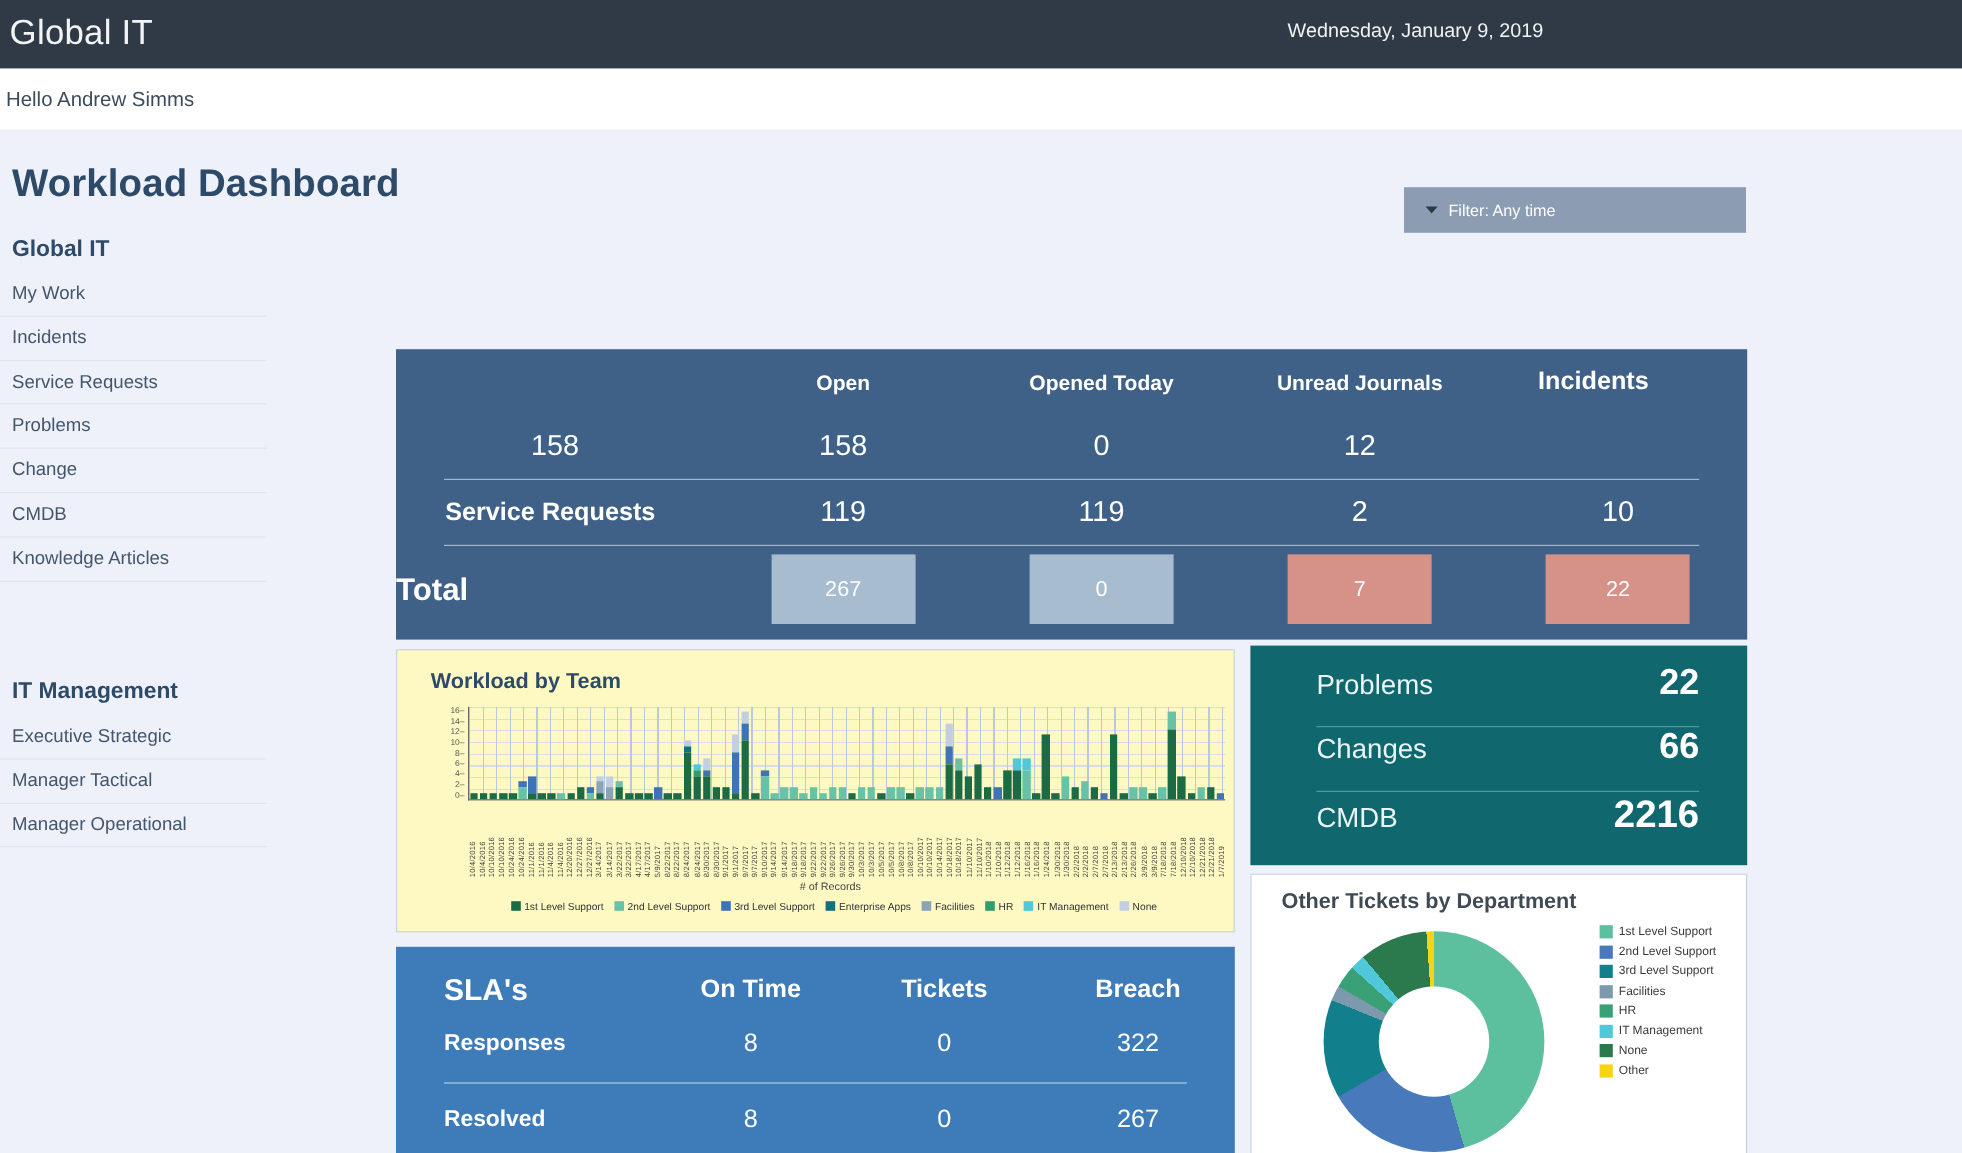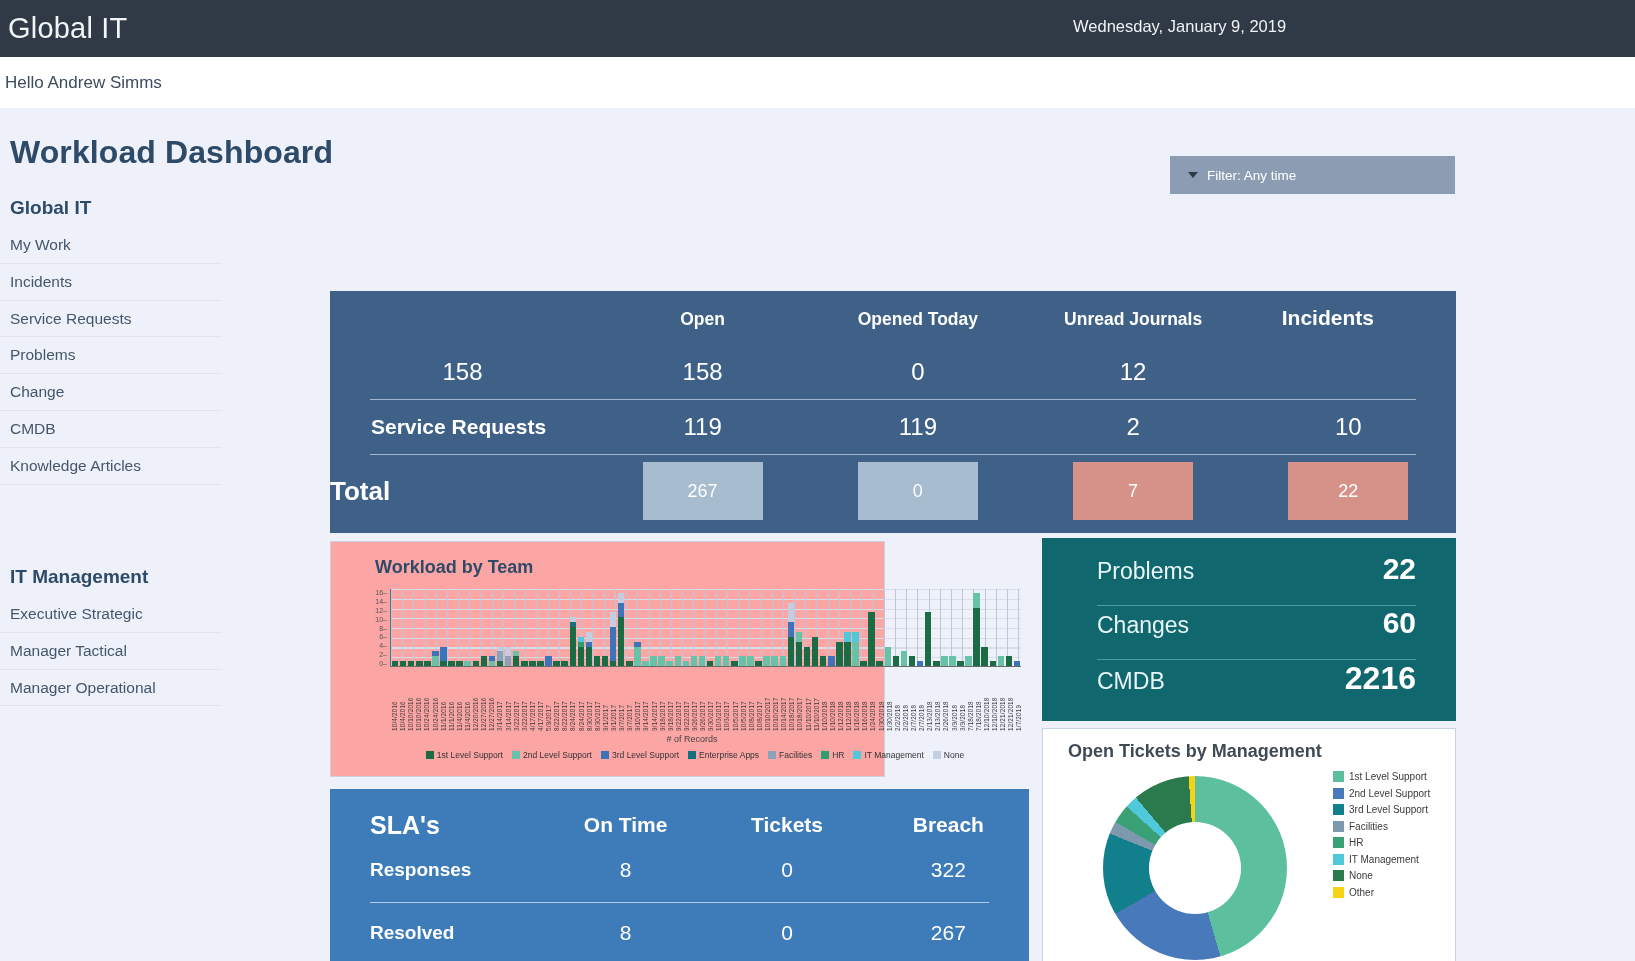--- a/index.html
+++ b/index.html
@@ -107,22 +107,22 @@
     width: 120px; height: 58px;
     display: flex; align-items: center; justify-content: center;
     font-size: 18px; color: #ffffff;
   }
   .chip-blue { background: #a7bccf; }
   .chip-red  { background: #d69289; }
 
   
   .workload-card {
     position: absolute; left: 330px; top: 433px;
-    width: 555px; height: 236px;
-    background: #fca5a5; border: 1px solid #c9d2e0; padding-left: 16px;
+    width: 699px; height: 236px;
+    background: #fef9c3; border: 1px solid #c9d2e0;
   }
   .workload-title {
     font-size: 18px; font-weight: bold; color: #2e4a69;
     padding: 15px 0 0 28px;
   }
   .chart-area { position: absolute; left: 30px; top: 47px; width: 662px; height: 182px; }
   .plot-wrap { position: relative; width: 662px; height: 84px; }
   .y-axis {
     position: absolute; left: 0; top: 0; width: 26px; height: 78px;
     display: flex; flex-direction: column; justify-content: space-between;
@@ -706,21 +706,21 @@
   </div>
 
   <div class="kpi-panel">
     <div class="kpi-row">
       <span class="kpi-label">Problems</span>
       <span class="kpi-value">22</span>
     </div>
     <div class="kpi-rule"></div>
     <div class="kpi-row">
       <span class="kpi-label">Changes</span>
-      <span class="kpi-value">60</span>
+      <span class="kpi-value">66</span>
     </div>
     <div class="kpi-rule"></div>
     <div class="kpi-row">
       <span class="kpi-label">CMDB</span>
       <span class="kpi-value big">2216</span>
     </div>
   </div>
 
   <div class="sla-panel">
     <div class="sla-grid">
@@ -737,21 +737,21 @@
       <div class="sla-rule"></div>
 
       <div class="sla-rowlabel">Resolved</div>
       <div class="sla-cell">8</div>
       <div class="sla-cell">0</div>
       <div class="sla-cell">267</div>
     </div>
   </div>
 
   <div class="donut-card">
-    <div class="donut-title">Open Tickets by Management</div>
+    <div class="donut-title">Other Tickets by Department</div>
     <div class="donut-wrap">
       <div class="donut" id="donut" style="background: conic-gradient(rgb(92, 191, 158) 0deg, rgb(92, 191, 158) 164deg, rgb(71, 121, 187) 164deg, rgb(71, 121, 187) 240deg, rgb(17, 127, 140) 240deg, rgb(17, 127, 140) 292deg, rgb(125, 153, 173) 292deg, rgb(125, 153, 173) 300deg, rgb(58, 161, 119) 300deg, rgb(58, 161, 119) 312deg, rgb(79, 201, 217) 312deg, rgb(79, 201, 217) 320deg, rgb(42, 122, 78) 320deg, rgb(42, 122, 78) 356deg, rgb(245, 212, 22) 356deg, rgb(245, 212, 22) 360deg);"></div>
       <div class="donut-hole"></div>
     </div>
     <div class="donut-legend" id="donut-legend">
         <div class="dl">
           <span class="dsw" style="background: rgb(92, 191, 158);"></span>
           <span>1st Level Support</span>
         </div>
         <div class="dl">

